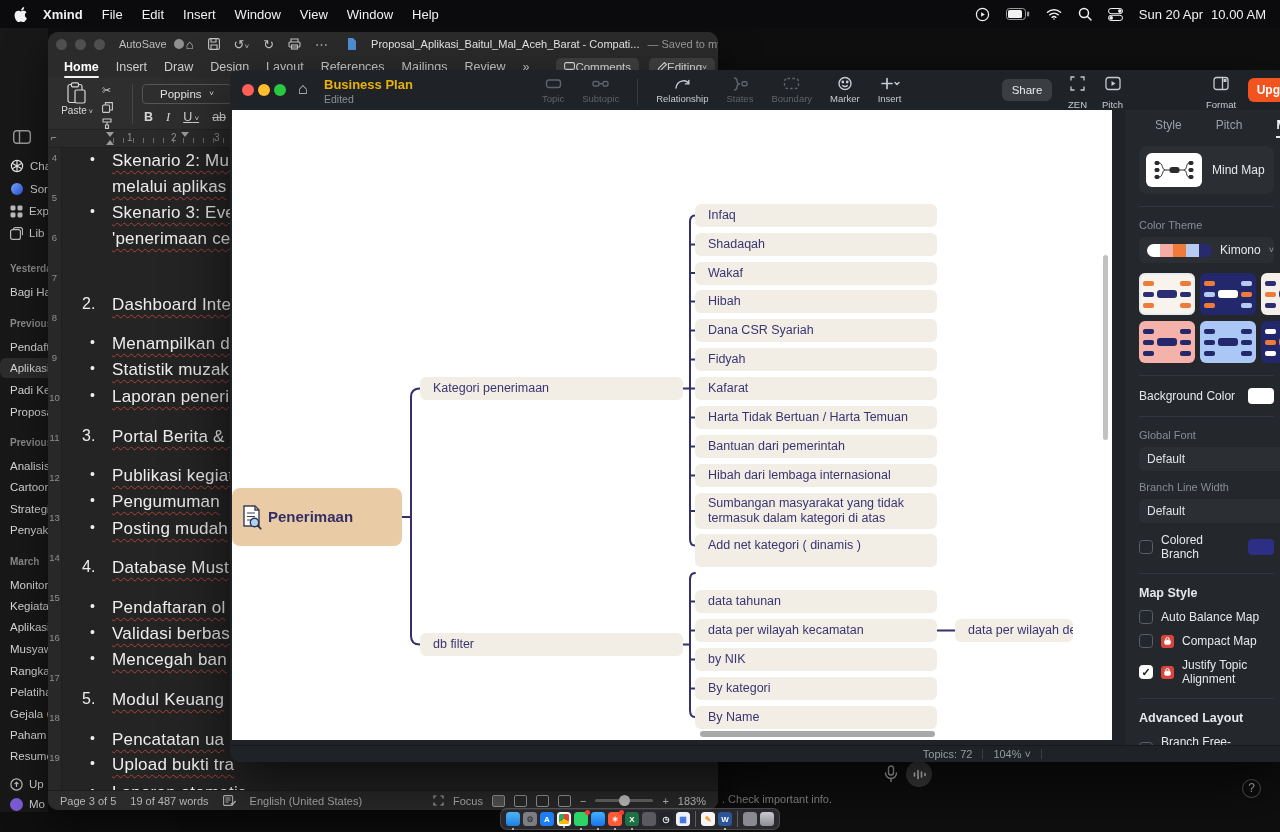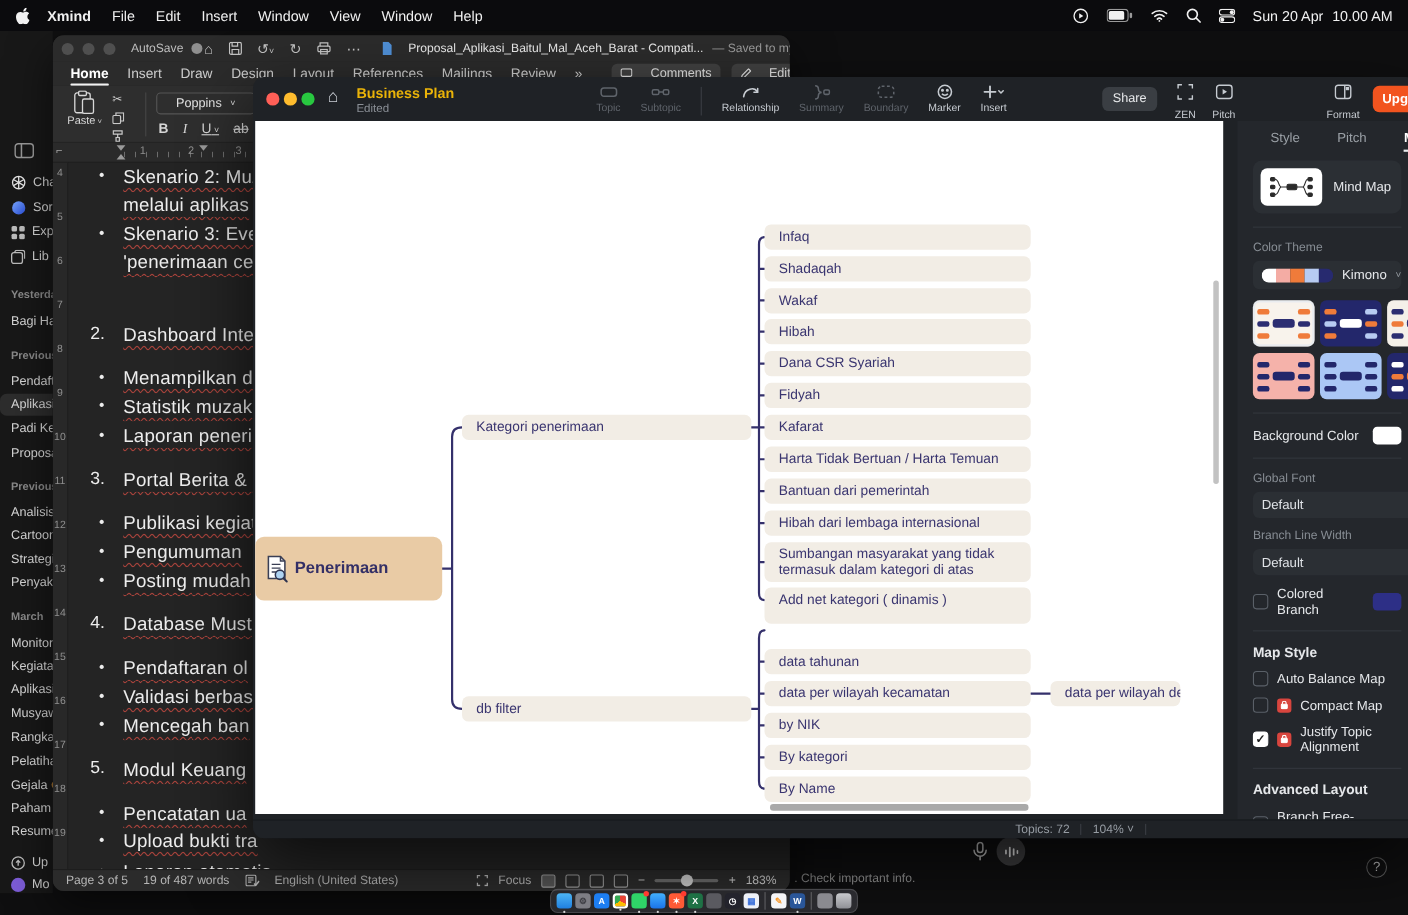--- a/index.html
+++ b/index.html
@@ -34,21 +34,21 @@
 .tl{width:11px;height:11px;border-radius:50%;background:#4f4f4f;margin-right:8px;flex:none}
 .wd-ic{color:#c3c3c3;font-size:13px;margin:0 7px;line-height:1}
 #wd-toggle{width:22px;height:12px;border-radius:6px;background:#555;position:relative;margin:0 6px}
 #wd-toggle i{position:absolute;left:1px;top:1px;width:10px;height:10px;border-radius:50%;background:#8f8f8f}
 #wd-doc-title{margin-left:14px;color:#e6e6e6;white-space:nowrap}
 #wd-saved{color:#9a9a9a;margin-left:8px;white-space:nowrap}
 #wd-tabs{position:absolute;left:0;top:24px;width:100%;height:22px;background:#2b2b2b;display:flex;align-items:center;padding:0 16px;font-size:12.5px;color:#cdcdcd}
 #wd-tabs .tb{margin-right:17px;position:relative;height:22px;line-height:22px}
 #wd-tabs .on{color:#fff;font-weight:bold}
 #wd-tabs .on::after{content:"";position:absolute;left:0;right:0;bottom:0;height:2px;background:#f2f2f2;border-radius:1px}
-.wd-btn{height:19px;border-radius:5px;background:#414141;color:#e4e4e4;font-size:11.5px;display:flex;align-items:center;gap:16px;padding:0 8px;margin-left:10px;flex:none}
+.wd-btn{height:19px;border-radius:5px;background:#414141;color:#e4e4e4;font-size:11.5px;display:flex;align-items:center;gap:0;padding:0 8px;margin-left:10px;flex:none}
 #wd-ribbon{position:absolute;left:0;top:46px;width:100%;height:52px;background:#2e2e2e;border-bottom:1px solid #232323}
 #wd-paste{position:absolute;left:12px;top:4px;width:34px;text-align:center;color:#d8d8d8;font-size:10px}
 #wd-cutcol{position:absolute;left:54px;top:6px;display:flex;flex-direction:column;gap:5px;color:#c9c9c9;font-size:11px}
 .rb-div{position:absolute;left:84px;top:6px;width:1px;height:40px;background:#454545}
 #wd-fontbox{position:absolute;left:94px;top:6px;width:90px;height:20px;border:1px solid #555;border-radius:4px;color:#e3e3e3;font-size:11.5px;line-height:18px;padding:0 17px;display:flex;justify-content:space-between}
 #wd-sizebox{position:absolute;left:190px;top:6px;width:26px;height:20px;border:1px solid #555;border-radius:4px;color:#e3e3e3;font-size:11.5px;line-height:18px;text-align:center}
 #wd-fmtrow{position:absolute;left:96px;top:32px;display:flex;gap:13px;color:#d6d6d6;font-size:12.5px}
 #wd-fmtrow .u{text-decoration:underline}
 #wd-fmtrow .st{text-decoration:line-through}
 #wd-ruler{position:absolute;left:0;top:98px;width:100%;height:18px;background:#2a2a2a;color:#8f8f8f;font-size:10px;border-bottom:1px solid #1f1f1f}
@@ -567,21 +567,21 @@
             <path d="M2 12C3 4 12 3 14.5 7.5"></path>
             <path d="M14.8 4.5v3.4h-3.4"></path>
           </svg>
           <span>Relationship</span>
         </span>
       <span class="xtool dis">
           <svg width="17" height="15" viewBox="0 0 17 15">
             <path d="M3 2q3 0 3 3t3 3q-3 0-3 3t-3 3"></path>
             <rect x="11" y="5.8" width="5" height="4" rx="1.2"></rect>
           </svg>
-          <span>Summary</span>
+          <span>States</span>
         </span>
       <span class="xtool dis">
           <svg width="17" height="15" viewBox="0 0 17 15">
             <rect x="1.5" y="2.5" width="14" height="10" rx="3" stroke-dasharray="2.6 2.2"></rect>
           </svg>
           <span>Boundary</span>
         </span>
       <span class="xtool">
           <svg width="16" height="15" viewBox="0 0 16 15">
             <circle cx="8" cy="7.5" r="6"></circle>

